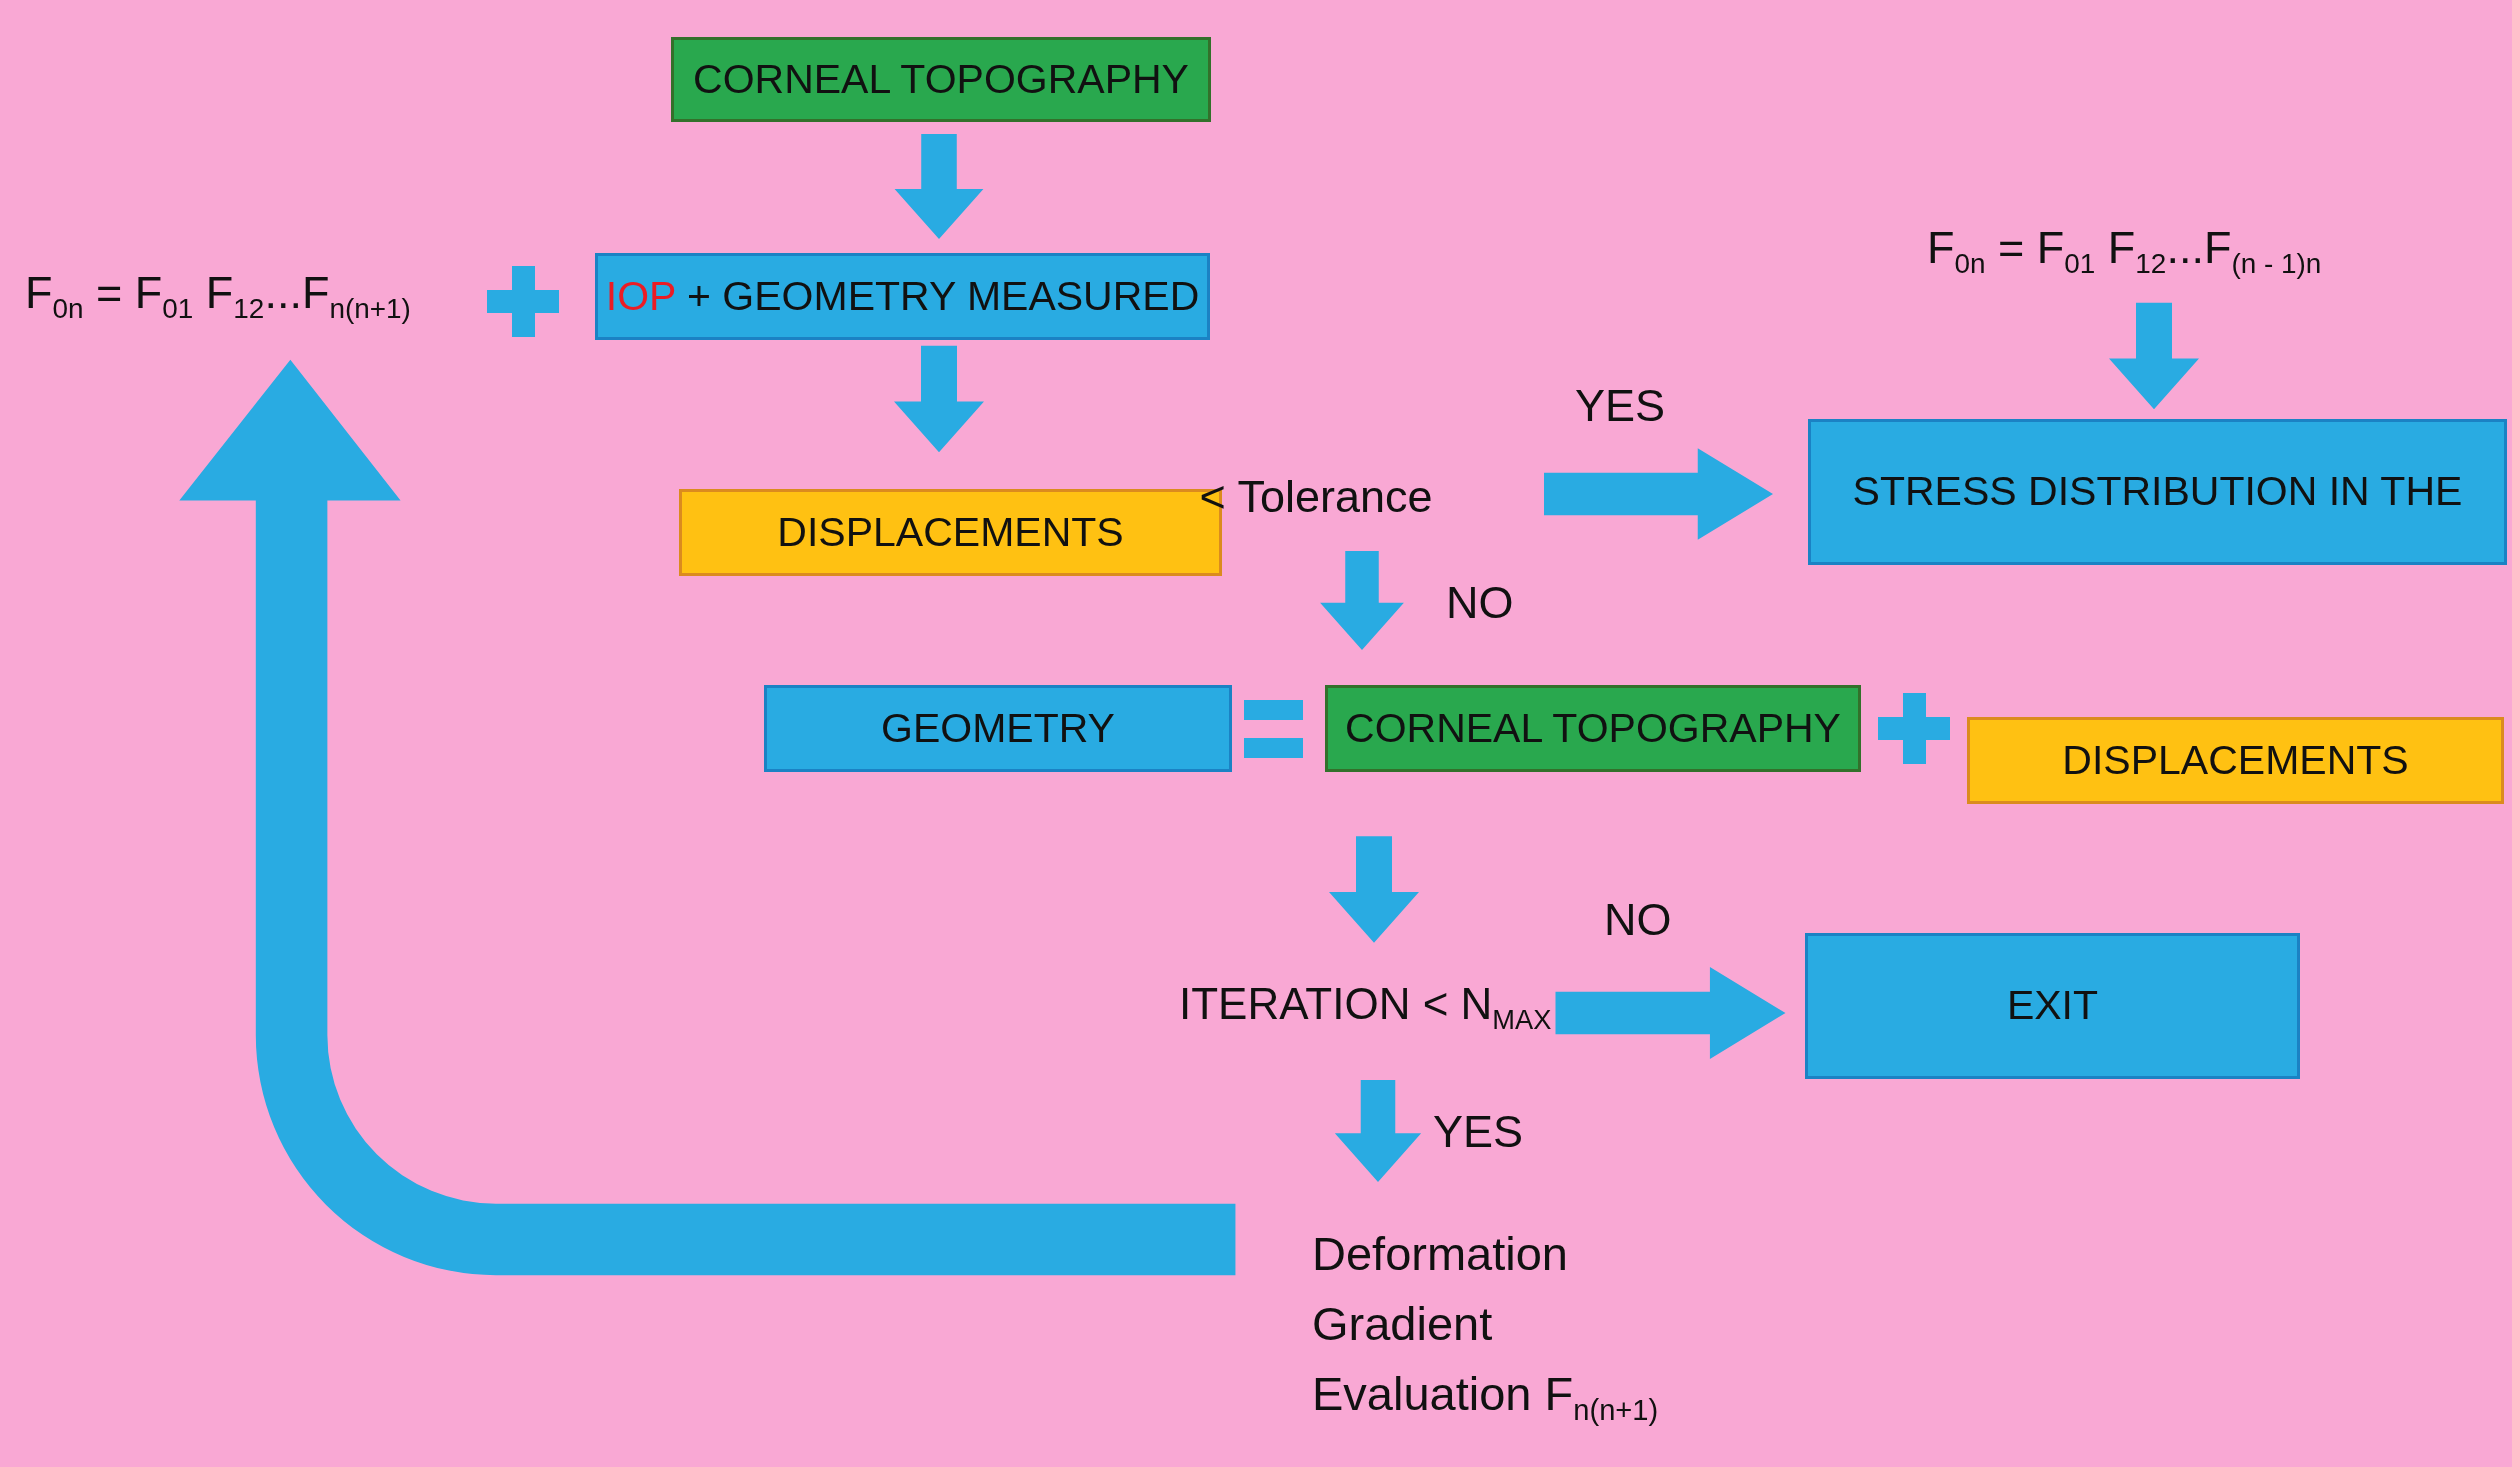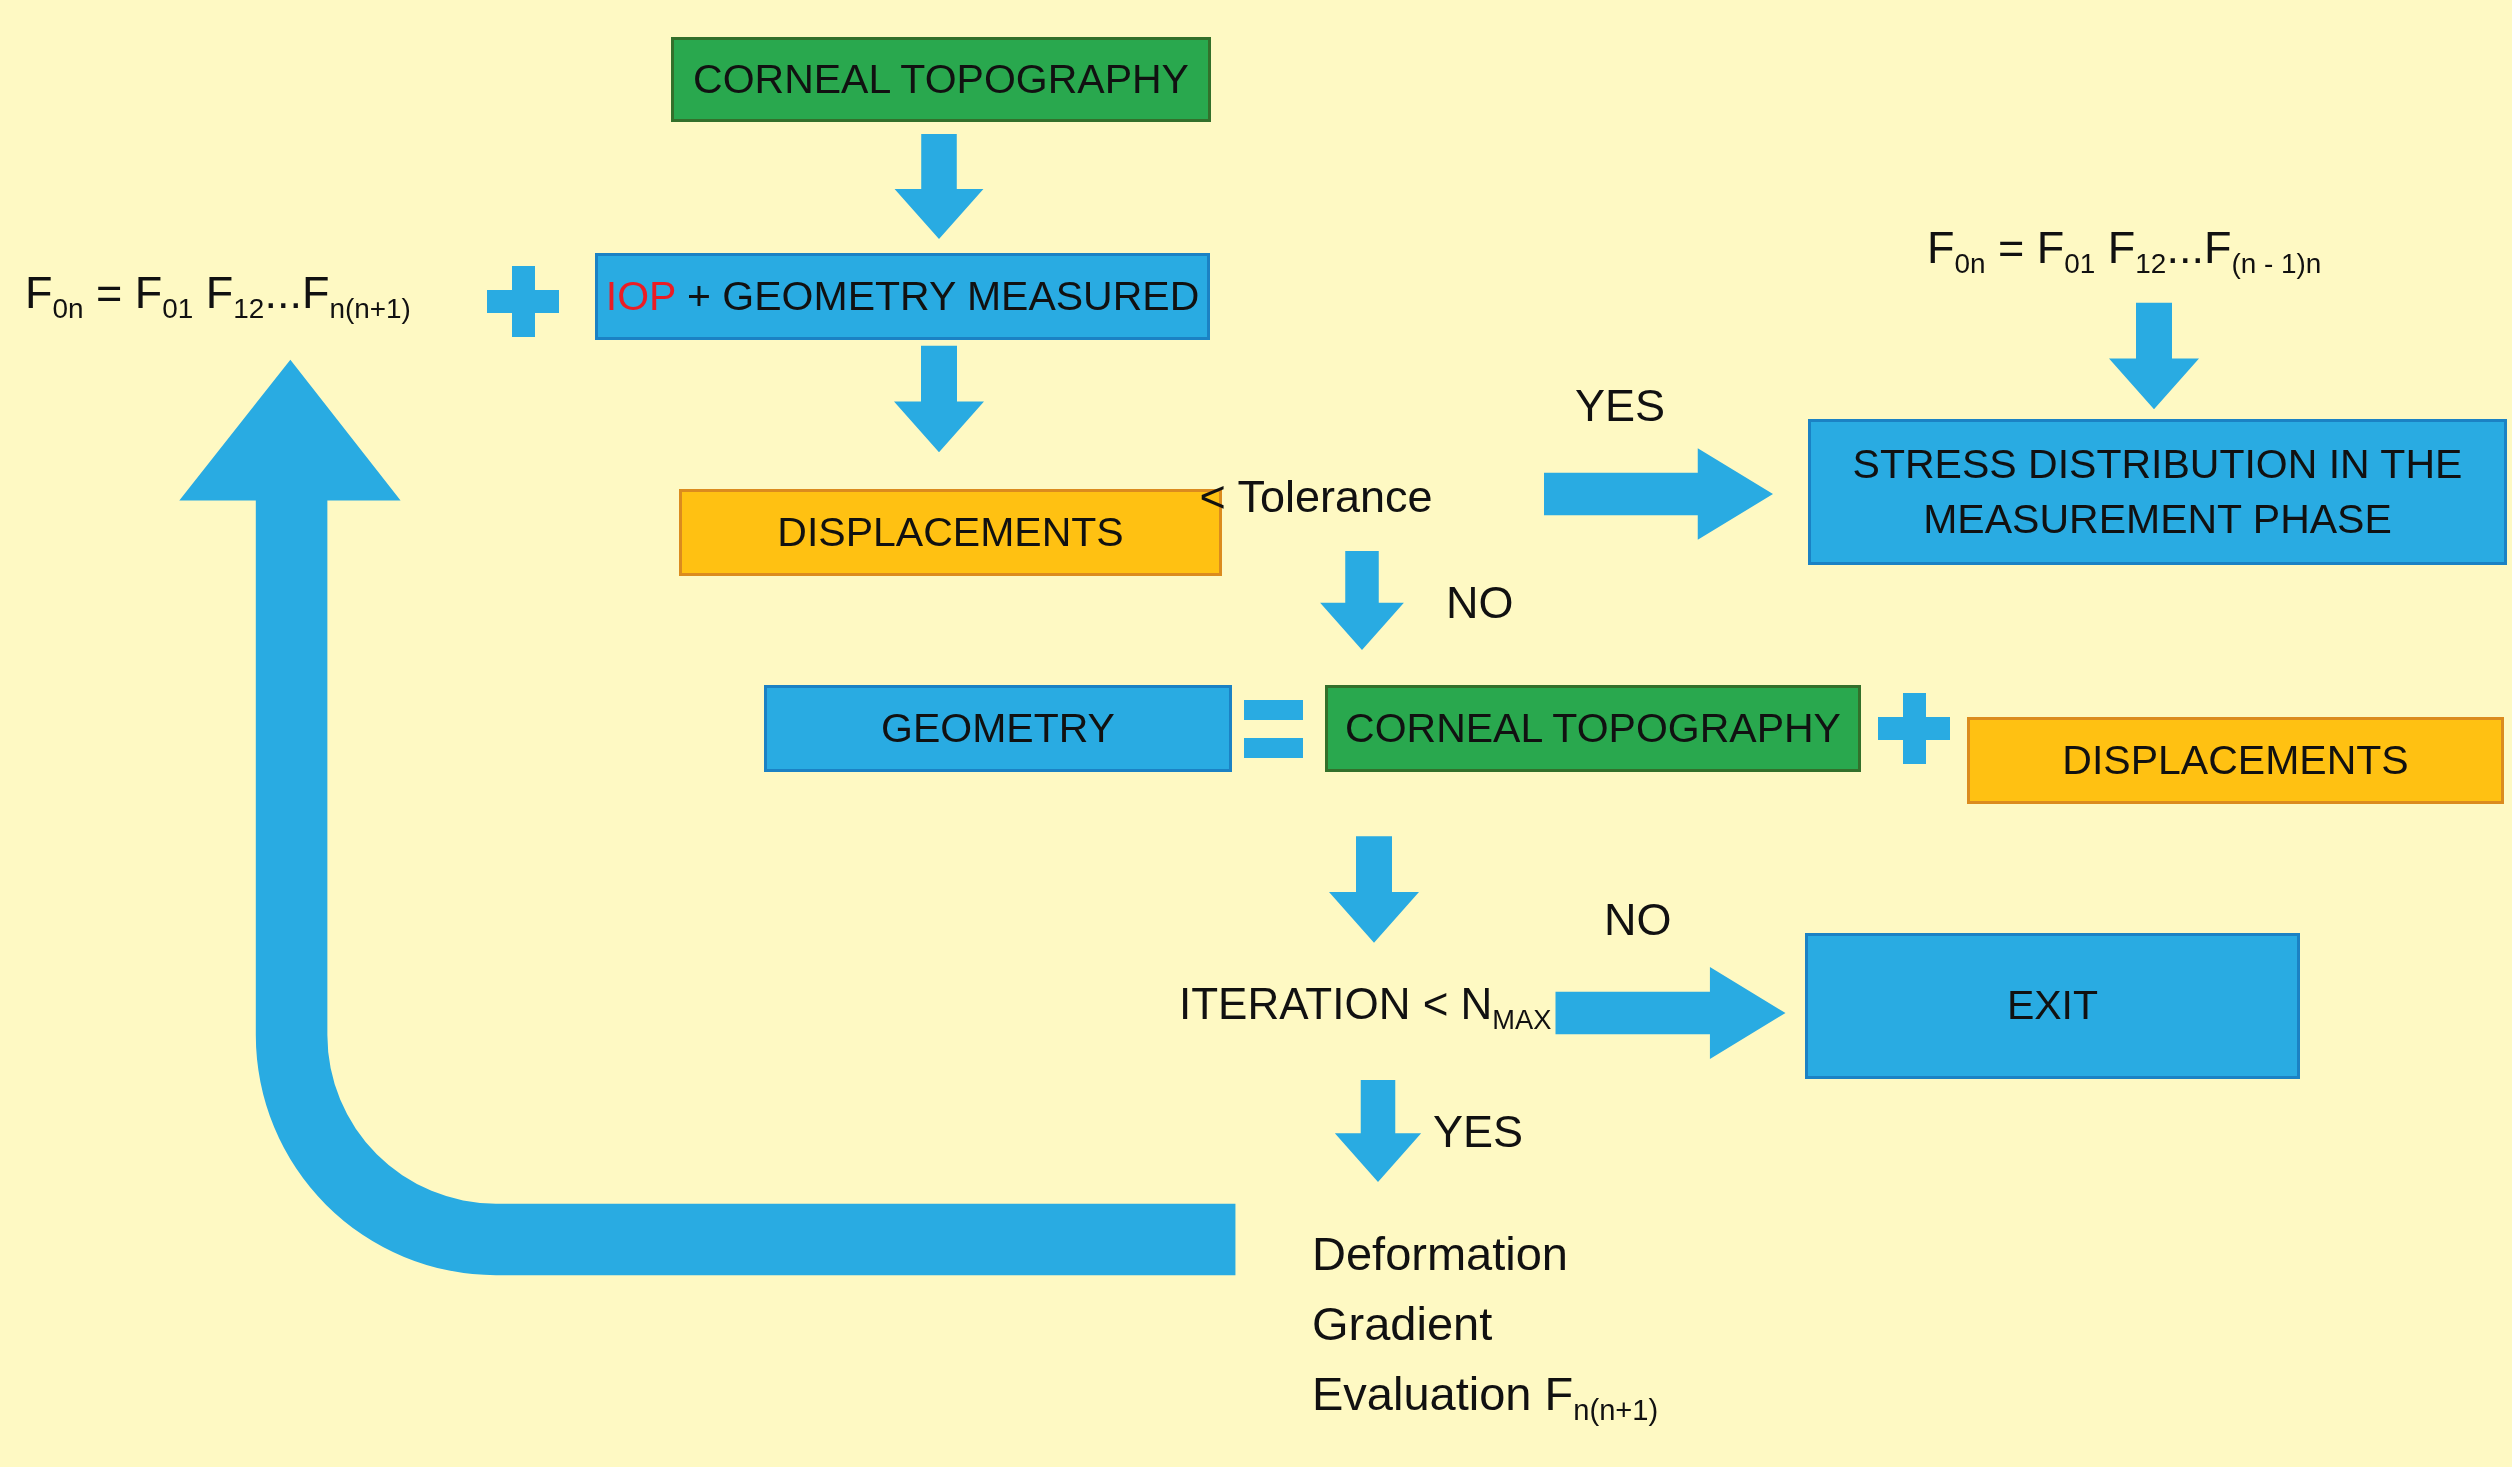--- a/index.html
+++ b/index.html
@@ -1,17 +1,17 @@
 <!DOCTYPE html>
 <html style="font-size:13px"><head>
 <meta charset="utf-8">
 <style>
   html,body { margin:0; padding:0; background:#ffffff; }
   .canvas {
-    position:relative; width:2512px; height:1468px; background:#fef9c3;
+    position:relative; width:2512px; height:1468px; background:#f9a8d4;
     font-family:"Liberation Sans", sans-serif; color:#111111; overflow:hidden;
   }
   .box {
     position:absolute; box-sizing:border-box; display:flex; flex-direction:column;
     align-items:center; justify-content:center; text-align:center;
     font-size:41px; line-height:1.35; color:#111111; white-space:nowrap;
   }
   .box.blue   { background:#29ABE2; border:3.3px solid #1B82C4; }
   .box.green  { background:#29A84E; border:3.3px solid #33702B; }
   .box.orange { background:#FFC112; border:3.3px solid #DB8B1E;margin-top:32px; }
@@ -87,21 +87,20 @@
   <div class="label" style="left:1927px; top:222px;">
     <span>F</span><span class="sub">0n</span><span> = F</span><span class="sub">01</span><span> F</span><span class="sub">12</span><span>...F</span><span class="sub">(n - 1)n</span>
   </div>
 
   <svg class="arrow-svg" style="left:2109px; top:302px;" width="90" height="108" viewBox="0 0 110 130">
     <polygon class="arrow-fill" points="33,0 77,0 77,68 110,68 55,130 0,68 33,68"></polygon>
   </svg>
 
   <div class="box blue" style="left:1808px; top:419px; width:699px; height:146px;">
     <span>STRESS DISTRIBUTION IN THE</span>
-    <span>MEASUREMENT PHASE</span>
   </div>
 
   <svg class="arrow-svg" style="left:1317px; top:551px;" width="90" height="99" viewBox="0 0 110 130">
     <polygon class="arrow-fill" points="33,0 77,0 77,68 110,68 55,130 0,68 33,68"></polygon>
   </svg>
 
   <div class="label" style="left:1446px; top:577px;">
     <span>NO</span>
   </div>
 

